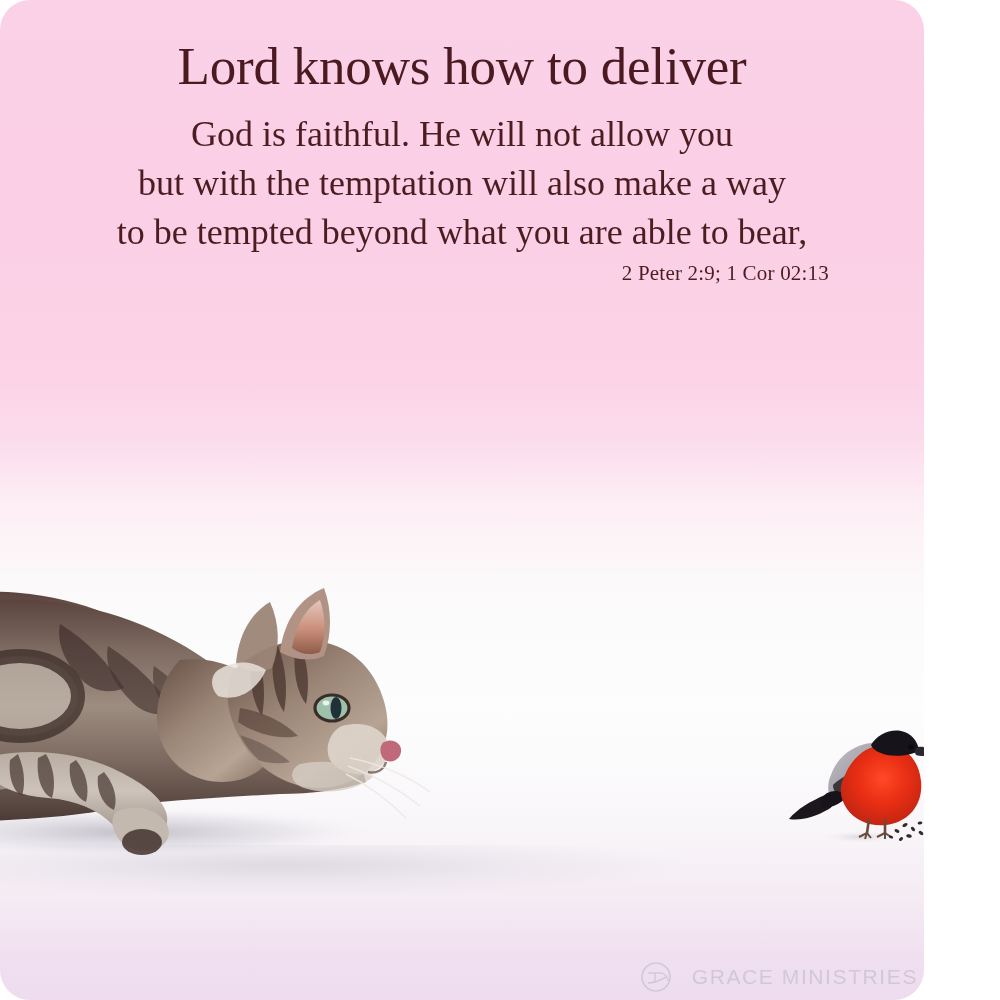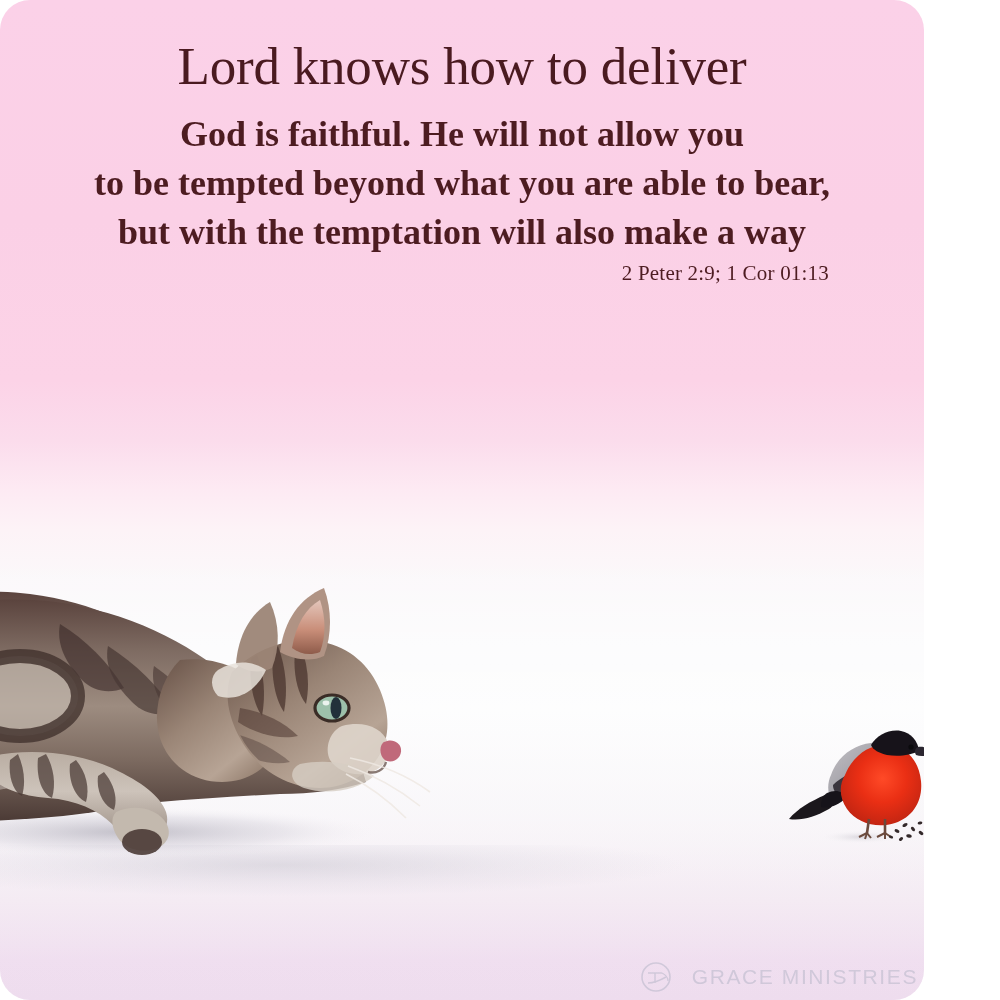--- a/index.html
+++ b/index.html
@@ -83,21 +83,20 @@
     color: #4a1a20;
   }
   .headline .hl-line { display: block; white-space: nowrap; }
 
   .verse {
     margin: 14px 0 0 0;
     padding: 0 30px;
     font-size: 36px;
     line-height: 1.36;
     color: #4d1c21;
-    font-weight: bold;
   }
   .verse .v-line { display: block; white-space: nowrap; }
 
   .citation {
     margin-top: 4px;
     padding-right: 95px;
     text-align: right;
     font-size: 21px;
     color: #4d1c21;
     letter-spacing: 0.2px;
@@ -153,25 +152,25 @@
   <div class="floor-shade"></div>
 
   <div class="text-block">
 
     <div class="headline">
       <span class="hl-line">Lord knows how to deliver</span>
     </div>
 
     <div class="verse">
       <span class="v-line">God is faithful. He will not allow you</span>
+      <span class="v-line">but with the temptation will also make a way</span>
       <span class="v-line">to be tempted beyond what you are able to bear,</span>
-      <span class="v-line">but with the temptation will also make a way</span>
     </div>
 
-    <div class="citation">2 Peter 2:9; 1 Cor 01:13</div>
+    <div class="citation">2 Peter 2:9; 1 Cor 02:13</div>
   </div>
 
   <div class="cat">
     <svg viewBox="0 0 560 370" xmlns="http://www.w3.org/2000/svg">
       <defs>
         <linearGradient id="furBody" x1="0" y1="0" x2="0" y2="1">
           <stop offset="0%" stop-color="#5b443e"></stop>
           <stop offset="22%" stop-color="#7d6a61"></stop>
           <stop offset="48%" stop-color="#9d8c80"></stop>
           <stop offset="72%" stop-color="#7c6a60"></stop>

